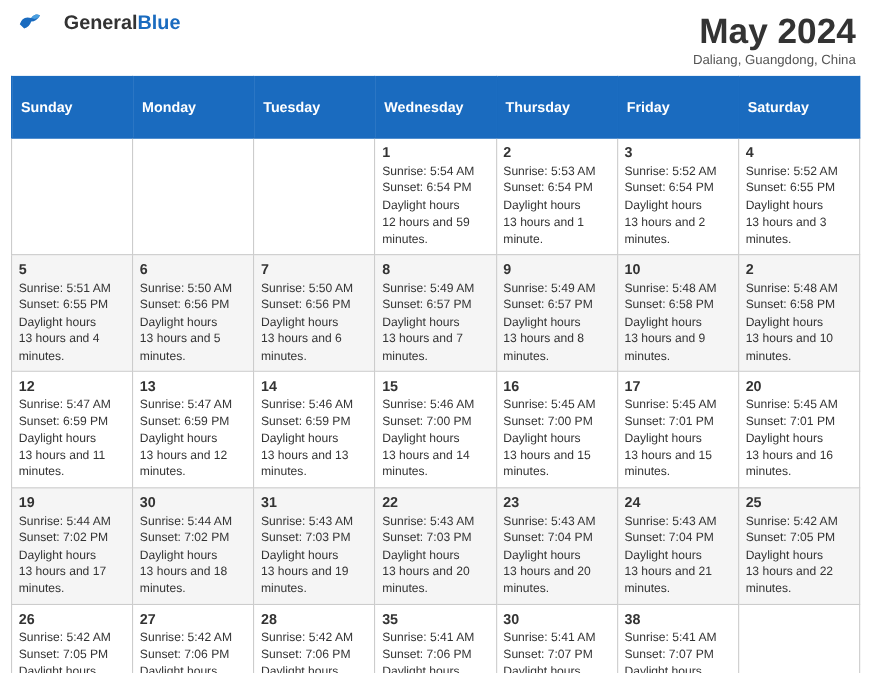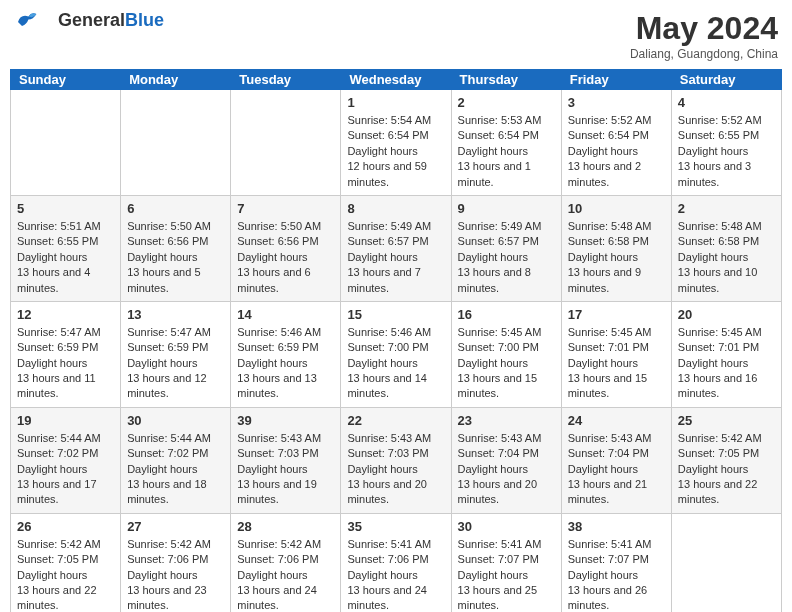--- a/index.html
+++ b/index.html
@@ -51,21 +51,21 @@
     }
     .calendar {
       width: 100%;
       border-collapse: collapse;
       border: 1px solid #ccc;
     }
     .calendar th {
       background-color: #1a6bbf;
       color: #fff;
       text-align: left;
-      padding: 2px 8px;
+      padding: 20px 8px;
       font-size: 13px;
       border: 1px solid #1a6bbf;
     }
     .calendar td {
       vertical-align: top;
       padding: 5px 6px;
       border: 1px solid #ccc;
       width: 110px;
       min-height: 80px;
       font-size: 11px;
@@ -306,21 +306,21 @@
         <td>
         <span class="day-number">30</span>
         <div class="day-info">
           Sunrise: 5:44 AM<br>
           Sunset: 7:02 PM<br>
           Daylight hours<br>
           13 hours and 18 minutes.
         </div>
       </td>
         <td>
-        <span class="day-number">39</span>
+        <span class="day-number">31</span>
         <div class="day-info">
           Sunrise: 5:43 AM<br>
           Sunset: 7:03 PM<br>
           Daylight hours<br>
           13 hours and 19 minutes.
         </div>
       </td>
         <td>
         <span class="day-number">22</span>
         <div class="day-info">

